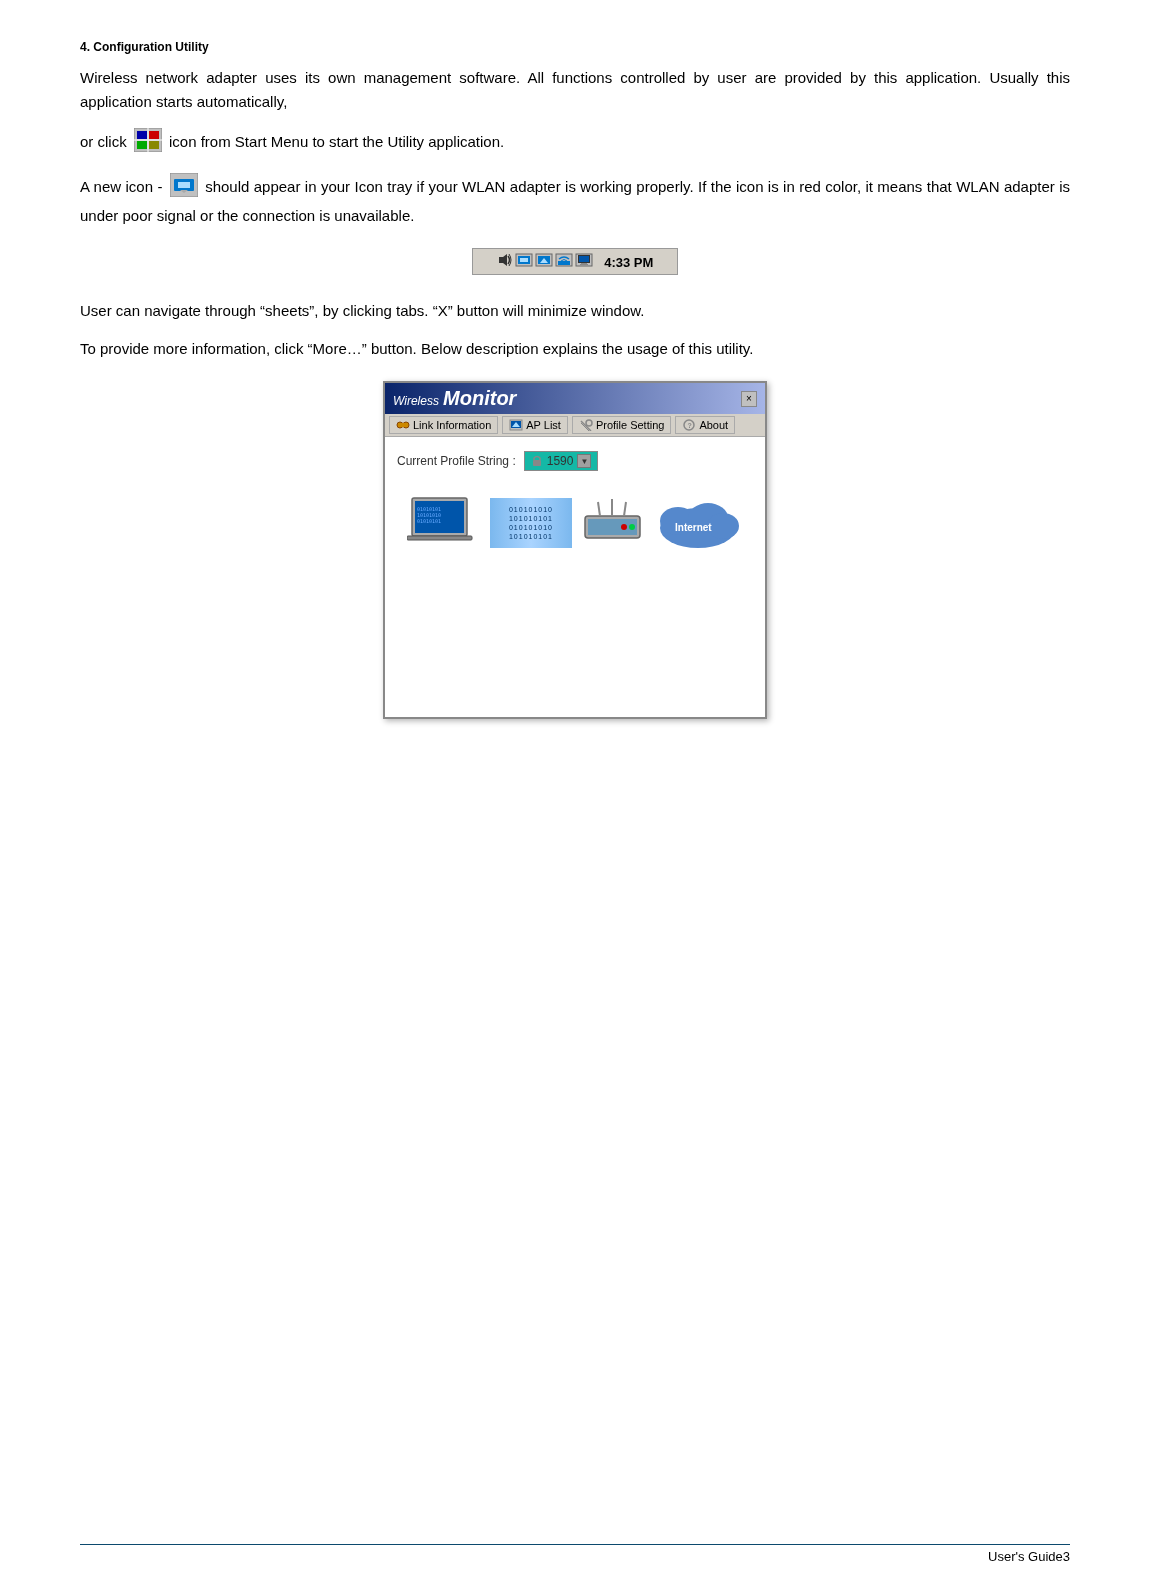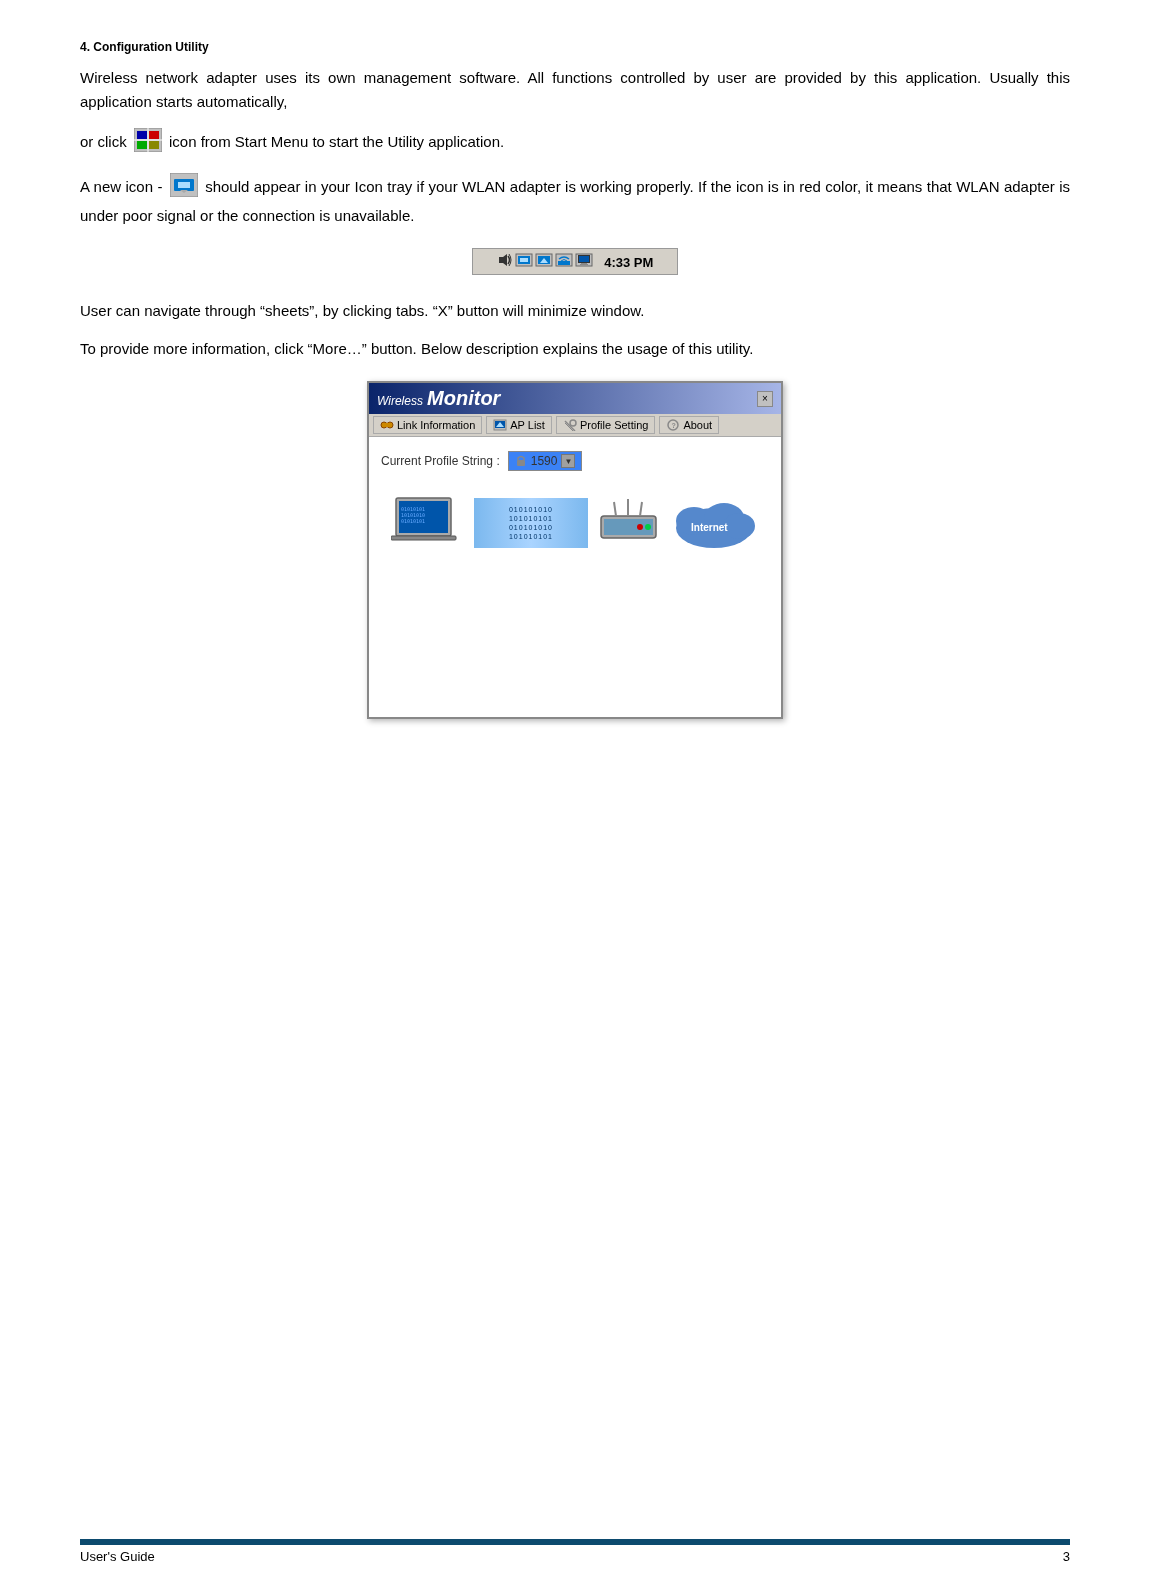--- a/index.html
+++ b/index.html
@@ -47,21 +47,21 @@
       font-size: 13px;
       font-weight: bold;
     }
     
     .monitor-container {
       text-align: center;
       margin: 20px 0 30px 0;
     }
     .monitor-window {
       display: inline-block;
-      width: 416px;
+      width: 384px;
       border: 2px solid #888;
       background: #f0f0f0;
       text-align: left;
       box-shadow: 2px 2px 6px rgba(0,0,0,0.3);
     }
     .window-titlebar {
       background: linear-gradient(to right, #0a246a, #a6b5e7);
       color: white;
       padding: 4px 8px;
       display: flex;
@@ -110,21 +110,21 @@
       gap: 8px;
       margin-bottom: 12px;
       font-size: 12px;
       color: #333;
     }
     .profile-label {
       font-size: 12px;
     }
     .profile-dropdown {
       border: 1px solid #888;
-      background: #3b82f6;
+      background: #14b8a6;
       padding: 2px 6px;
       font-size: 12px;
       display: flex;
       align-items: center;
       gap: 4px;
     }
     .dropdown-arrow {
       width: 14px;
       height: 14px;
       background: #a0a0a0;
@@ -156,23 +156,23 @@
       padding: 3px 16px;
       font-size: 12px;
       cursor: pointer;
     }
     
     .page-footer {
       position: absolute;
       bottom: 20px;
       left: 80px;
       right: 80px;
-      border-top: 6px solid #0c4a6e;
-      display: flex;
-      justify-content: space-between;
+      border-top: 1px solid #0c4a6e;
+      display: flex;
+      justify-content: flex-end;
       padding-top: 4px;
       font-size: 13px;
       margin-top: 16px;
     }
     
     .icon-box {
       display: inline-block;
       vertical-align: middle;
       margin: 0 3px;
     }

